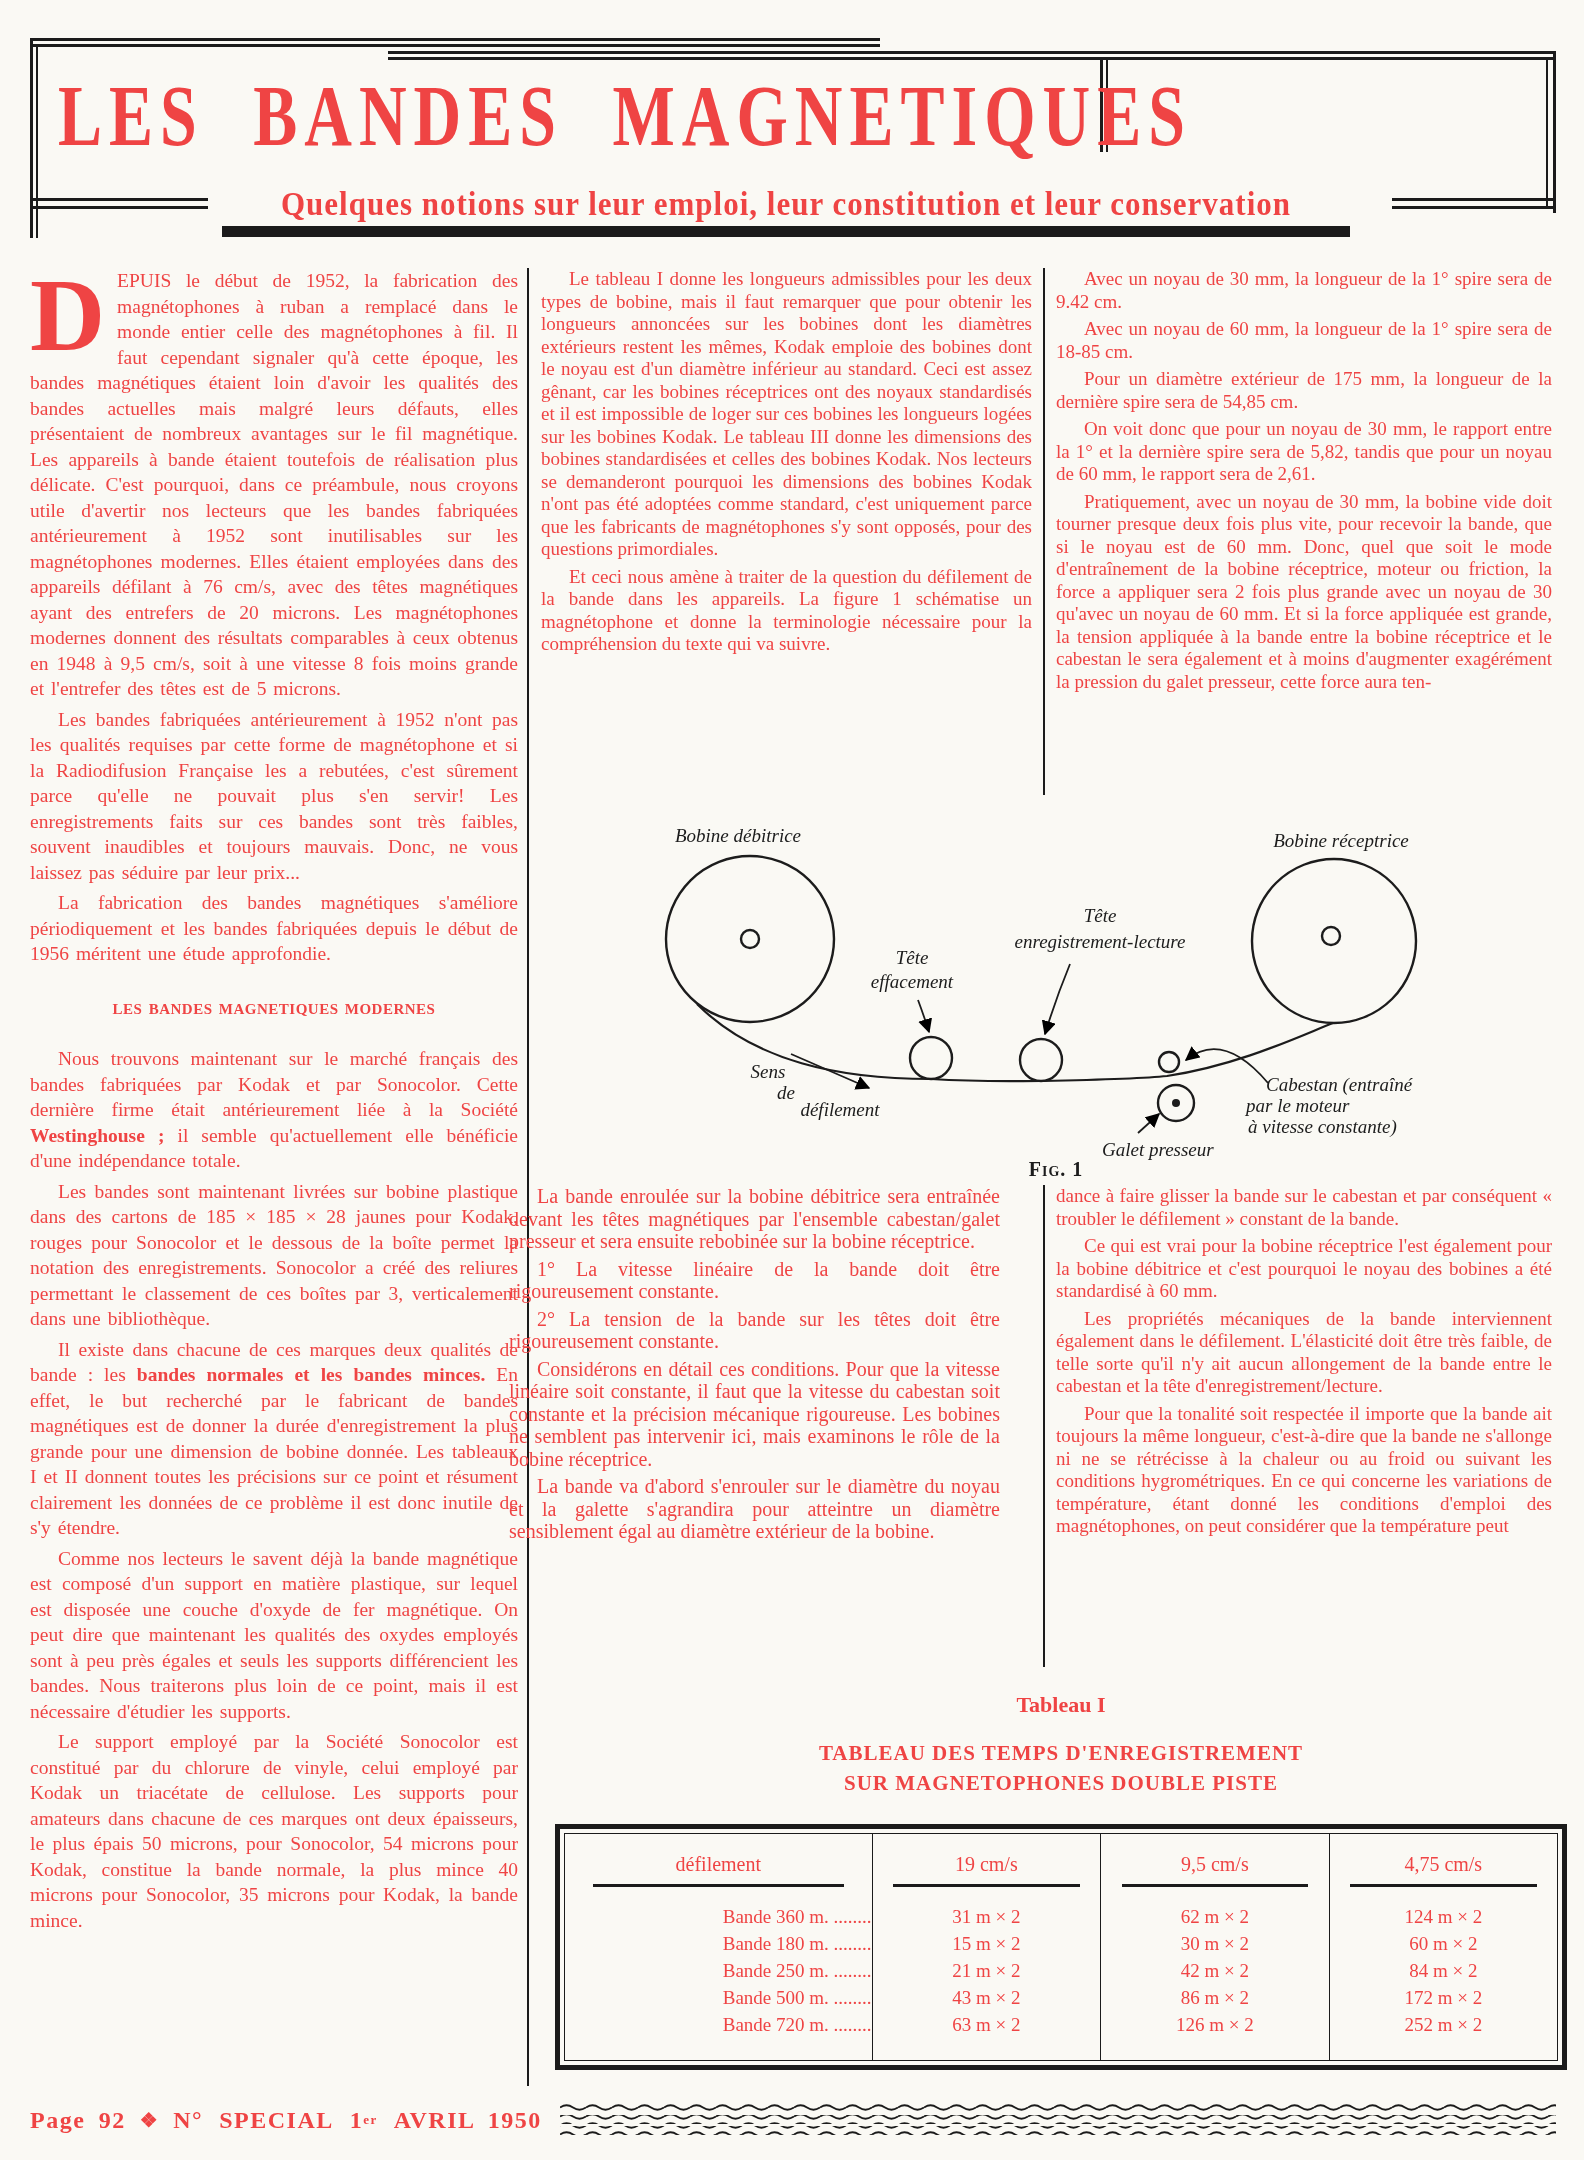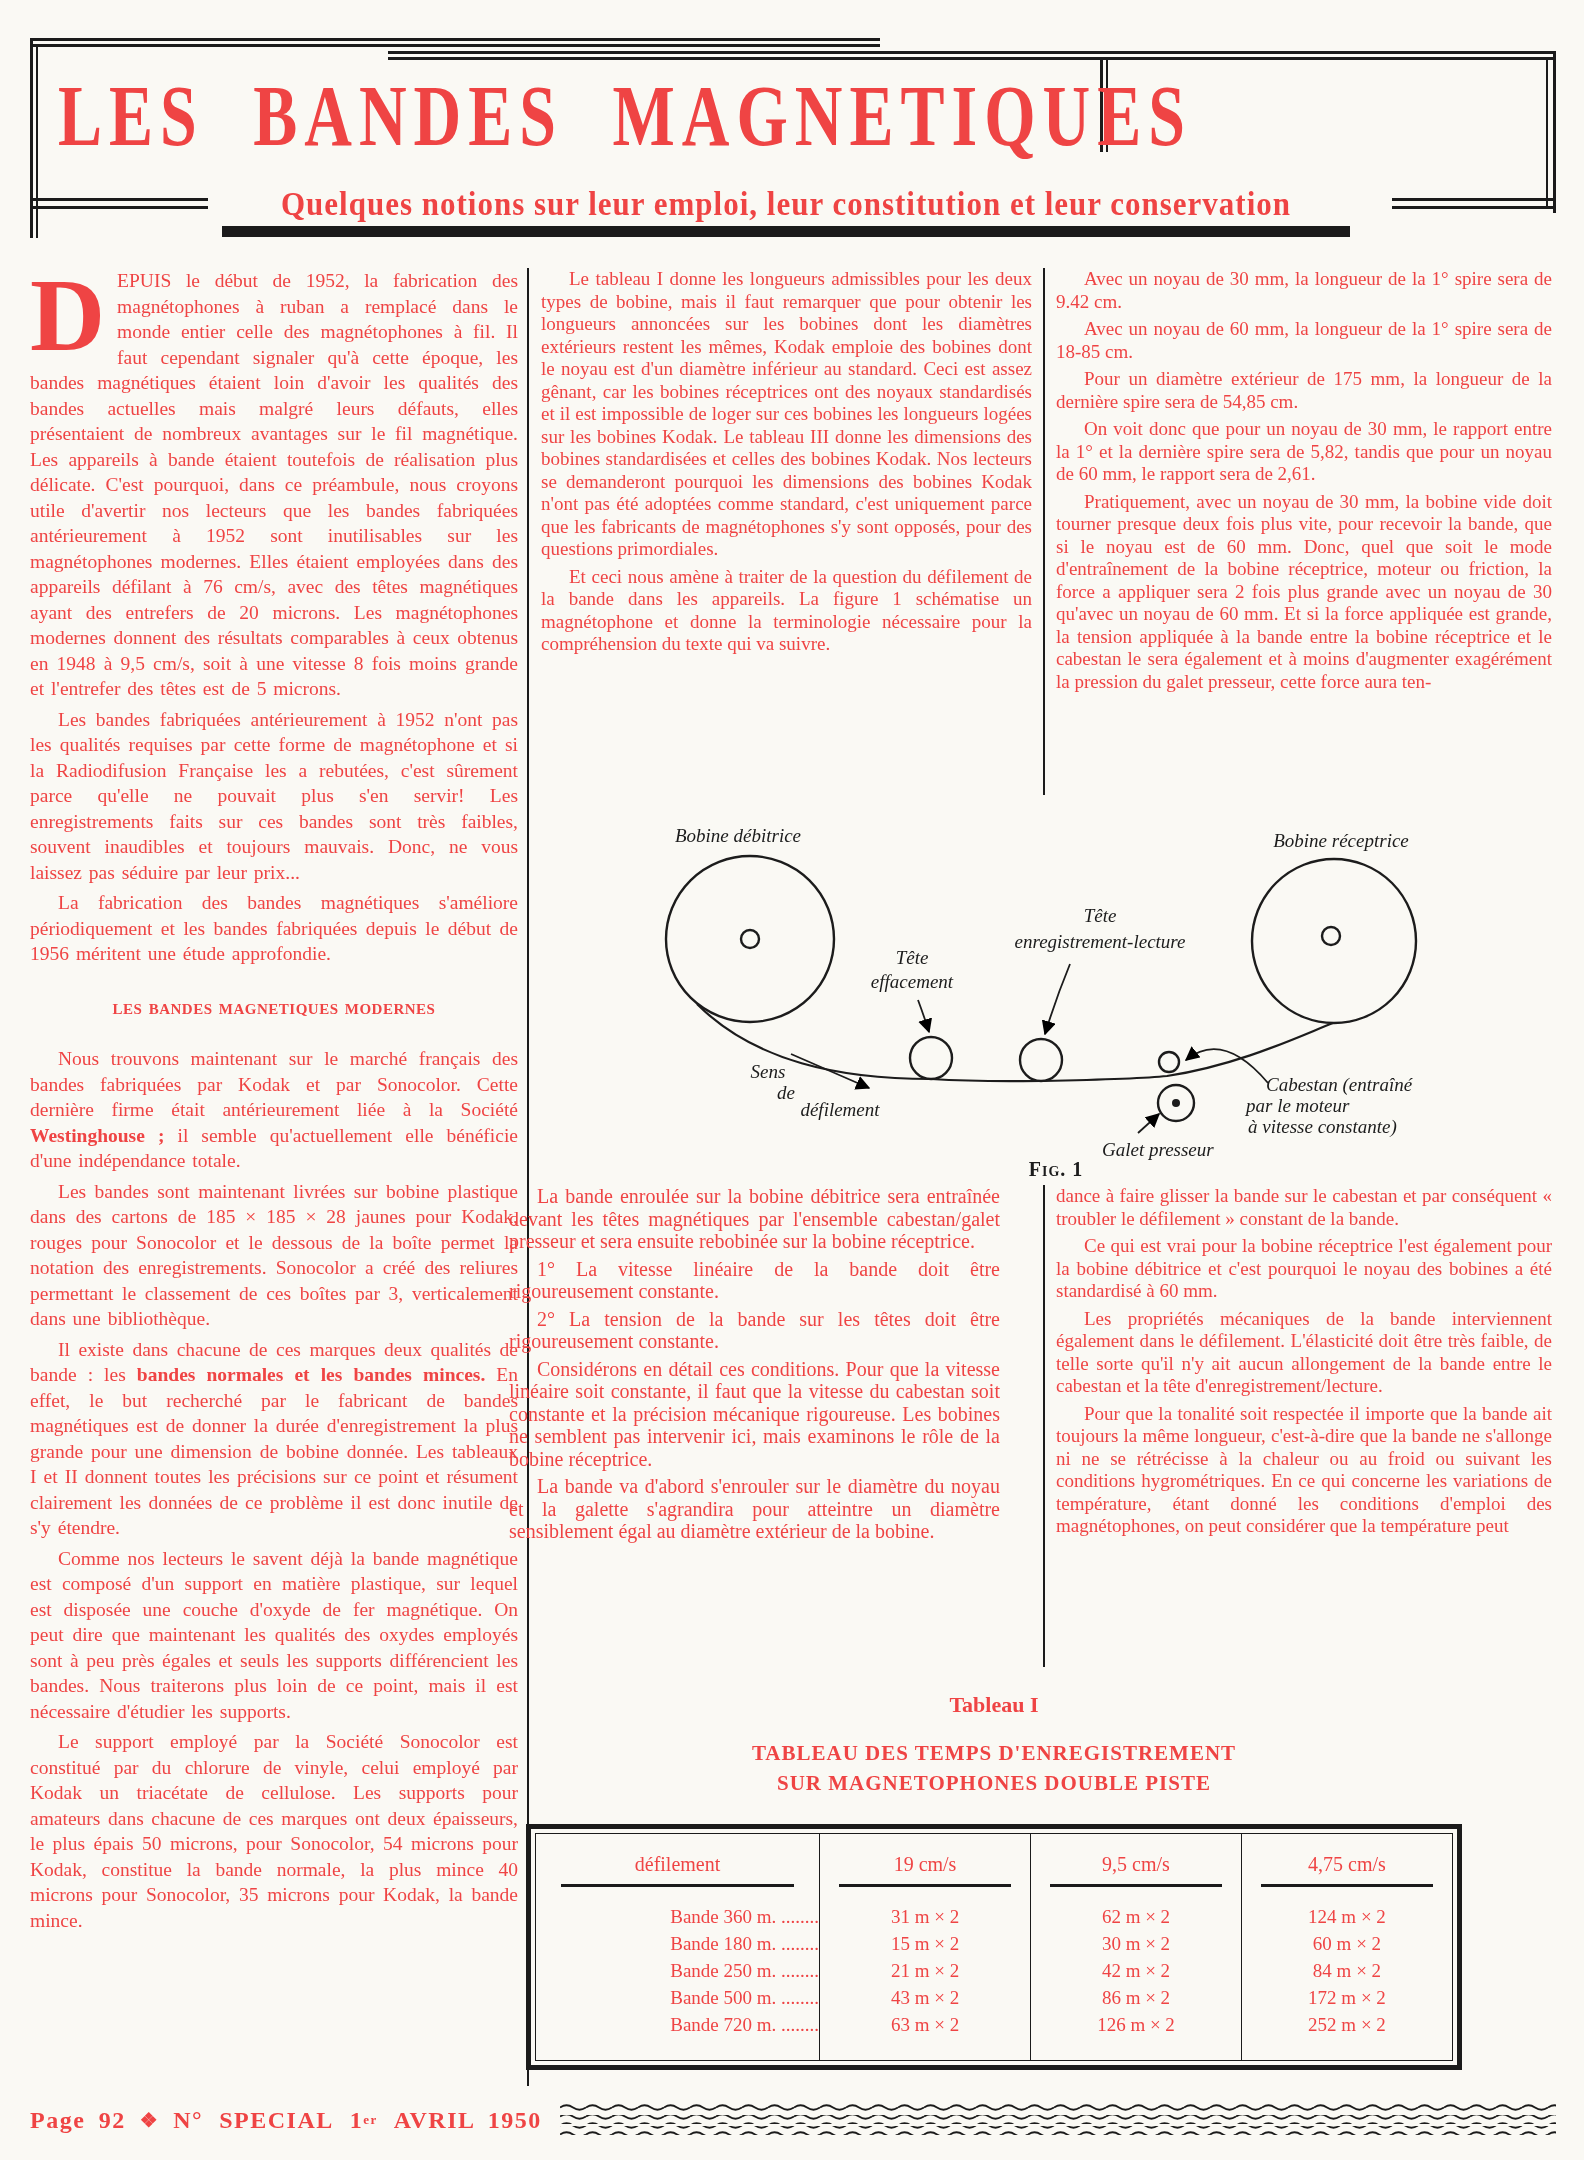--- a/index.html
+++ b/index.html
@@ -41,21 +41,21 @@
   }
   .col-heading{
     text-align:center;font-weight:bold;font-size:15px;letter-spacing:.5px;
     margin:30px 0 24px 0;
   }
   
   .figbox{position:absolute;left:540px;top:792px;width:1012px;height:392px;}
   .figtxt{font:italic 19px "Liberation Serif", serif;fill:#1c1c1c;}
   .figcap{font:bold 20px "Liberation Serif", serif;font-variant:small-caps;fill:#1c1c1c;letter-spacing:1px;}
   
-  .tablewrap{position:absolute;left:526px;top:1692px;width:936px;}
+  .tablewrap{position:absolute;left:555px;top:1692px;width:1012px;}
   .tlabel{text-align:center;font-weight:bold;font-size:22px;margin-bottom:20px;}
   .ttitle{text-align:center;font-weight:bold;font-size:21px;line-height:30px;letter-spacing:1px;}
   .tframe{margin-top:26px;border:5px solid #1b1b1b;background:#faf9f4;}
   .tinner{border:1.5px solid #1b1b1b;margin:4px;display:flex;}
   .tcol{padding:10px 0 22px 0;border-right:1.5px solid #1b1b1b;}
   .tcol.last{border-right:none;}
   .tcol-label{width:31%;}
   .tcol-val{width:23%;}
   .thead{text-align:center;font-size:20px;height:40px;line-height:40px;}
   .hrule{height:2.5px;background:#1b1b1b;width:82%;margin:0 auto 16px auto;}

